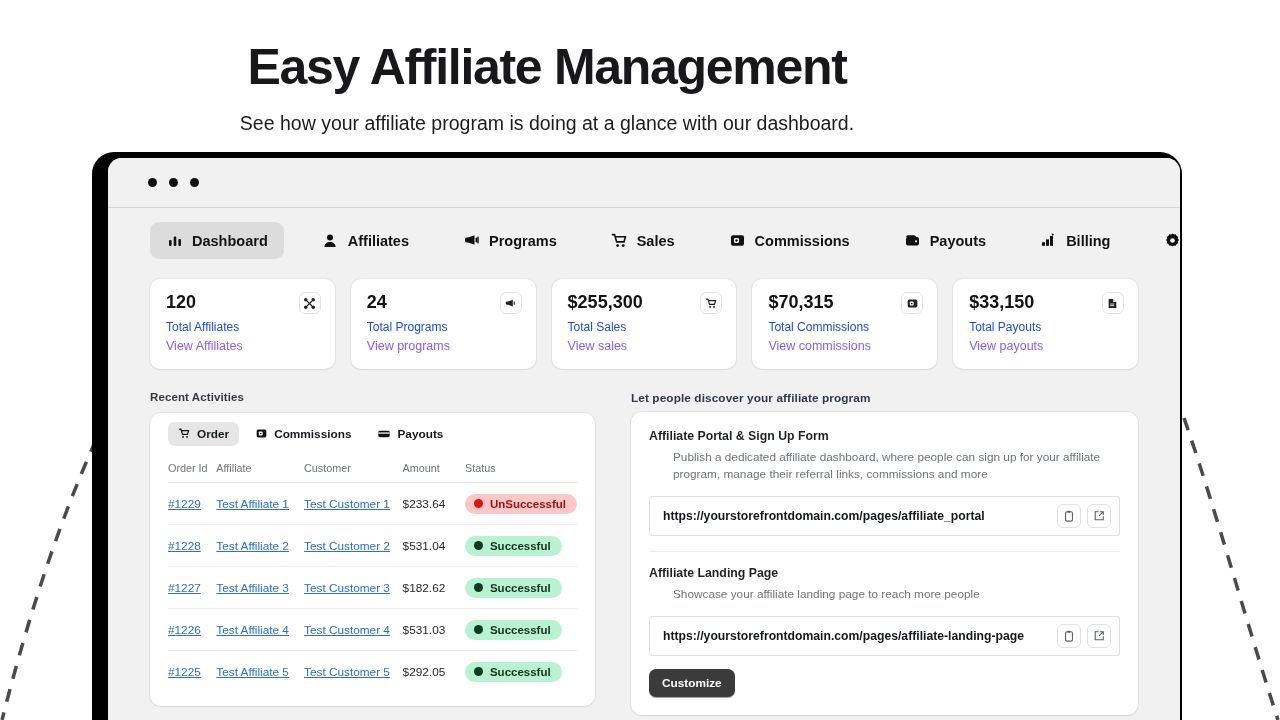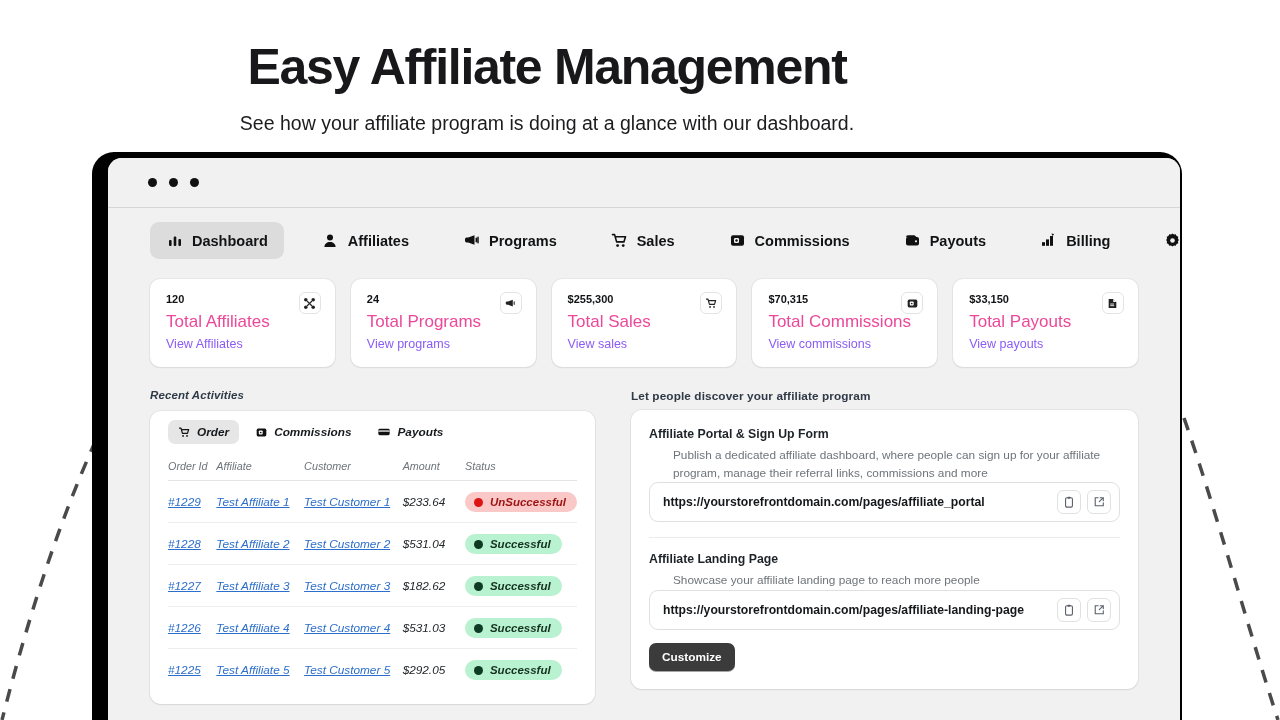--- a/index.html
+++ b/index.html
@@ -59,32 +59,32 @@
   .nav-ico { display:inline-flex; width:17px; height:17px; align-items:center; justify-content:center; }
   .nav-ico svg { display:block; }
 
   
   .stats { display:flex; gap:16px; padding:8px 42px 0 42px; }
   .stat-card {
     flex:1; background:#fff; border-radius:10px; padding:14px 16px 16px 16px;
     box-shadow:0 1px 2px rgba(16,24,40,.07), 0 0 0 1px rgba(16,24,40,.045);
     position:relative; min-height:78px;
   }
-  .stat-value { font-size:11px; font-weight:700; color:#111315; line-height:1.1; }
-  .stat-label { font-size:17px; color:#ec4899; margin-top:7px; }
+  .stat-value { font-size:18px; font-weight:700; color:#111315; line-height:1.1; }
+  .stat-label { font-size:12px; color:#1d4ed8; margin-top:7px; }
   .stat-link { font-size:12.5px; color:#8b5cf6; margin-top:5px; display:block; cursor:pointer; }
   .stat-ico {
     position:absolute; right:14px; top:13px; width:22px; height:22px;
     border:1px solid #e3e3e3; border-radius:6px; background:#fff;
     display:flex; align-items:center; justify-content:center;
   }
 
   
   .content { display:flex; gap:36px; padding:22px 42px 0 42px; align-items:flex-start; }
-  .col-left { width:445px;font-style:italic; }
+  .col-left { width:445px; }
   .col-right { flex:1; }
   .section-title { font-size:11.5px; font-weight:700; color:#303a47; margin-bottom:10px; letter-spacing:.1px; }
   .section-title.right { margin-bottom:7px; font-size:11.8px; }
 
   .panel {
     background:#fff; border-radius:11px;
     box-shadow:0 1px 2px rgba(16,24,40,.07), 0 0 0 1px rgba(16,24,40,.05);
   }
 
   
@@ -118,21 +118,21 @@
   .badge.ok { background:#b9f2d0; color:#14301f; }
   .badge.ok .bdot { background:#0d3b24; }
   .badge.bad { background:#fbc8c8; color:#9c1212; }
   .badge.bad .bdot { background:#dd1414; }
 
   
   .rp { padding:17px 18px 18px 18px; }
   .rp-h { font-size:12.3px; font-weight:700; color:#1e2329; }
   .rp-p { font-size:11.8px; color:#6e747a; margin-top:6px; line-height:1.5;margin-left:24px; }
   .urlbox {
-    margin-top:0; border:1px solid #e0e0e0; border-radius:9px; background:#fff;
+    margin-top:12px; border:1px solid #e0e0e0; border-radius:3px; background:#fff;
     height:40px; display:flex; align-items:center; padding:0 8px 0 13px; gap:6px;
   }
   .urltext { flex:1; font-size:12.2px; font-weight:700; color:#15181b; white-space:nowrap; overflow:hidden; }
   .iconbtn {
     width:24px; height:24px; border:1px solid #e1e1e1; border-radius:6px; background:#fff;
     display:flex; align-items:center; justify-content:center; cursor:pointer; flex:0 0 auto;
   }
   .divider { height:1px; background:#ececec; margin:15px 0 14px 0; }
   .btn-dark {
     margin-top:13px; display:inline-block; background:#3b3b3b; color:#fff;

